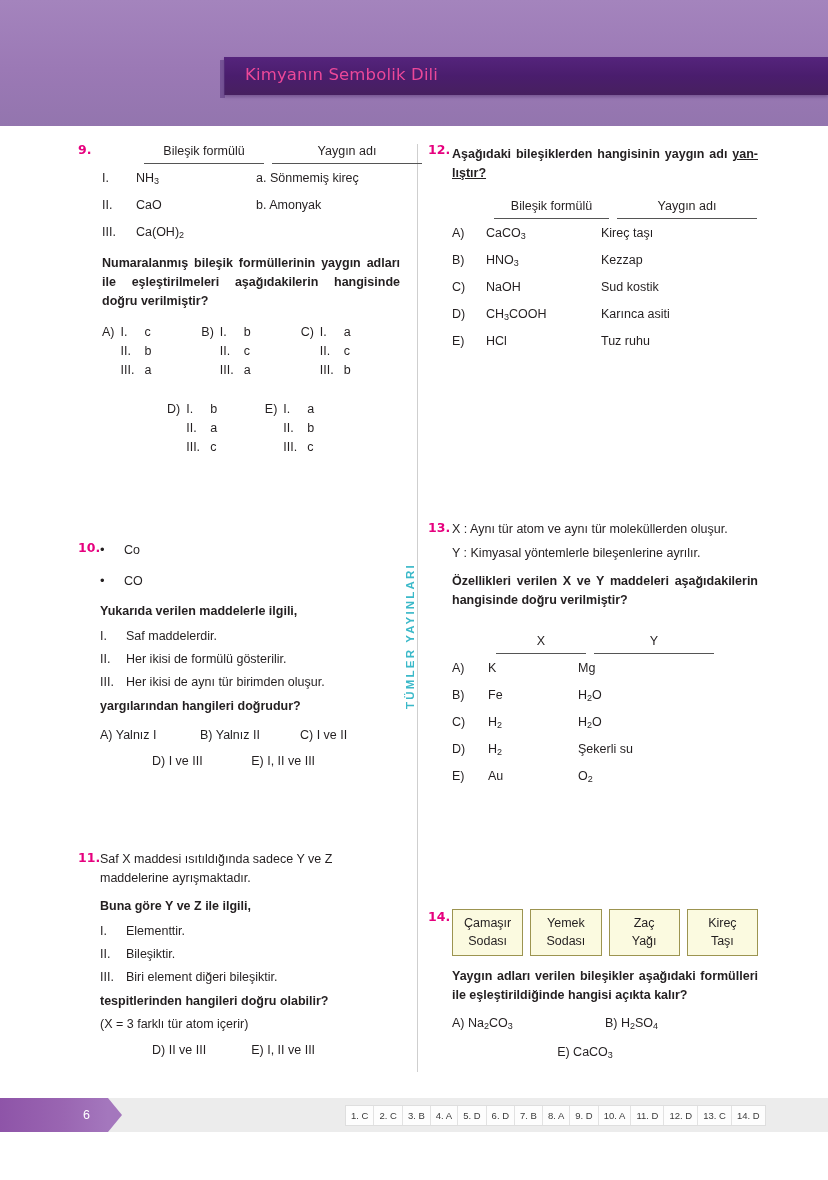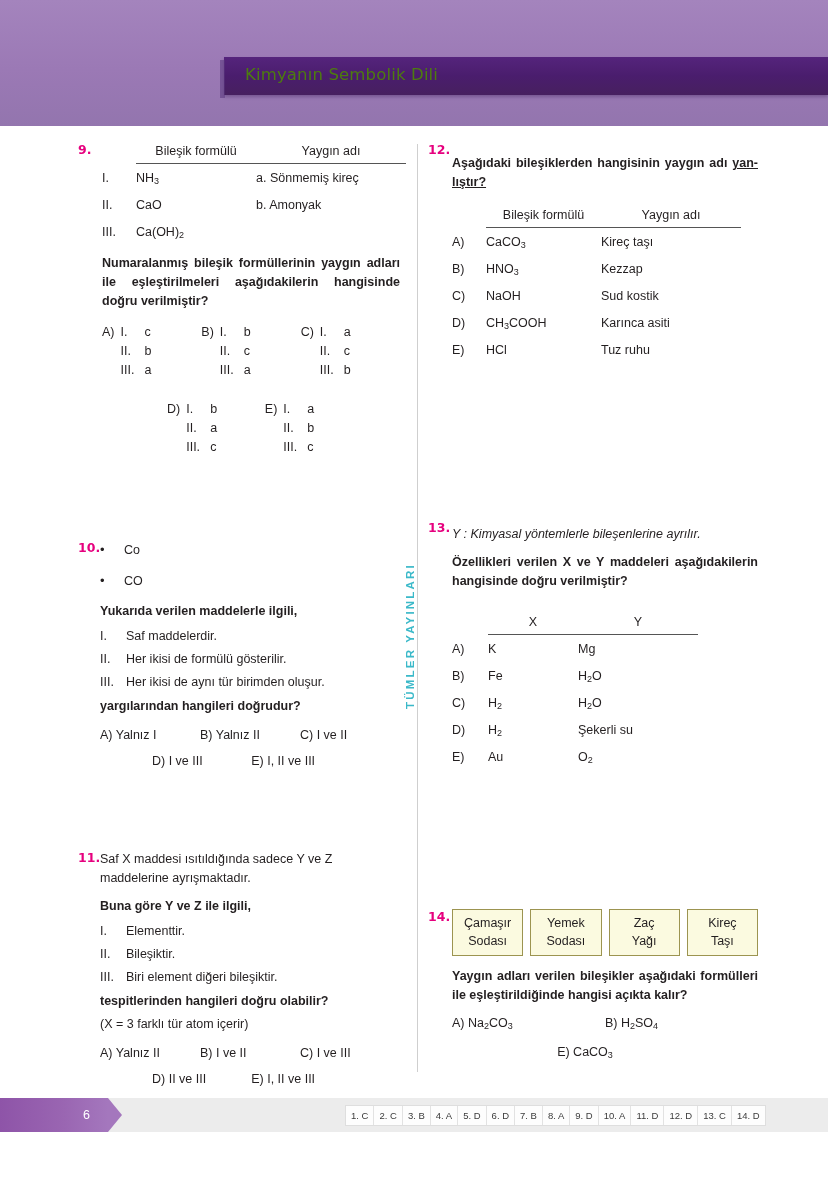--- a/index.html
+++ b/index.html
@@ -35,21 +35,21 @@
     position: absolute;
     left: -4px; top: 3px;
     width: 5px; height: 38px;
     background: rgba(90,55,125,0.55);
   }
   #header-title {
     position: absolute;
     left: 245px; top: 65px;
     font-size: 16.5px;
     letter-spacing: 0.15px;
-    color: #4d7c0f;
+    color: #ec4899;
     font-family: "DejaVu Sans", sans-serif;
   }
 
   
   #page {
     position: absolute;
     left: 0; top: 126px;
     width: 828px; height: 960px;
     background: #ffffff;
   }
@@ -120,21 +120,21 @@
   .rrow .rt { flex: 1; }
 
   
   .blist { margin: 0 0 4px 0; }
   .brow { display: flex; align-items: baseline; margin-bottom: 11px; }
   .brow .bdot { width: 24px; flex: 0 0 24px; font-size: 13px; }
   .brow .btx { flex: 1; }
 
   
   .mtable { margin: 0 0 3px 0; }
-  .mhead { display: flex; }
+  .mhead { display: flex; gap: 8px; }
   .mhead .mh {
     text-align: center;
     padding-bottom: 2px;
     border-bottom: 1px solid #555;
   }
   .mrow { display: flex; }
   .mrow .mc { padding-top: 5px; }
 
   .q9 .lead { width: 34px; flex: 0 0 34px; }
   .q9 .c1   { width: 120px; flex: 0 0 120px; }
@@ -418,40 +418,35 @@
             <div class="rn">II.</div>
             <div class="rt">Bileşiktir.</div>
           </div>
           <div class="rrow">
             <div class="rn">III.</div>
             <div class="rt">Biri element diğeri bileşiktir.</div>
           </div>
         </div>
         <div class="stem" style="margin-top:5px;margin-bottom:4px;">tespitlerinden hangileri doğru olabilir?</div>
         <div class="plain">(X = 3 farklı tür atom içerir)</div>
-        <div class="ch3">
-          <div>A) Yalnız II</div>
-          <div>B) I ve II</div>
-          <div>C) I ve III</div>
-        </div>
         <div class="ch2">
           <div>D) II ve III</div>
           <div>E) I, II ve III</div>
         </div>
       </div>
     </div>
 
   </div>
 
   <div class="column col-right">
 
     <div class="q q12" style="top:16px;">
       <div class="qnum">12.</div>
       <div class="qbody">
-        <div class="stem" style="margin-top:12px;"><span>Aşağıdaki bileşiklerden hangisinin yaygın adı </span><span class="u">yan-lıştır?</span></div>
+        <div class="stem" style="margin-top:3px;"><span>Aşağıdaki bileşiklerden hangisinin yaygın adı </span><span class="u">yan-lıştır?</span></div>
 
         <div class="mtable" style="margin-top:14px;">
           <div class="mhead">
             <div class="sp"></div>
             <div class="mh c1">Bileşik formülü</div>
             <div class="mh c2">Yaygın adı</div>
           </div>
           <div class="mrow">
             <div class="mc lead">A)</div>
             <div class="mc c1"><span>CaCO</span><sub>3</sub><span></span></div>
@@ -477,21 +472,22 @@
             <div class="mc c1"><span>HCl</span><sub></sub><span></span></div>
             <div class="mc c2">Tuz ruhu</div>
           </div>
         </div>
       </div>
     </div>
 
     <div class="q q13" style="top:394px;">
       <div class="qnum">13.</div>
       <div class="qbody">
-        <div class="plain" style="margin-top:5px;font-style:italic;">Y : Kimyasal yöntemlerle bileşenlerine ayrılır.</div>
+        <div class="plain">X : Aynı tür atom ve aynı tür moleküllerden oluşur.</div>
+        <div class="plain" style="margin-top:5px;">Y : Kimyasal yöntemlerle bileşenlerine ayrılır.</div>
         <div class="stem">Özellikleri verilen X ve Y maddeleri aşağıdakilerin hangisinde doğru verilmiştir?</div>
 
         <div class="mtable" style="margin-top:22px;">
           <div class="mhead">
             <div class="sp"></div>
             <div class="mh c1">X</div>
             <div class="mh c2">Y</div>
           </div>
           <div class="mrow">
             <div class="mc lead">A)</div>

